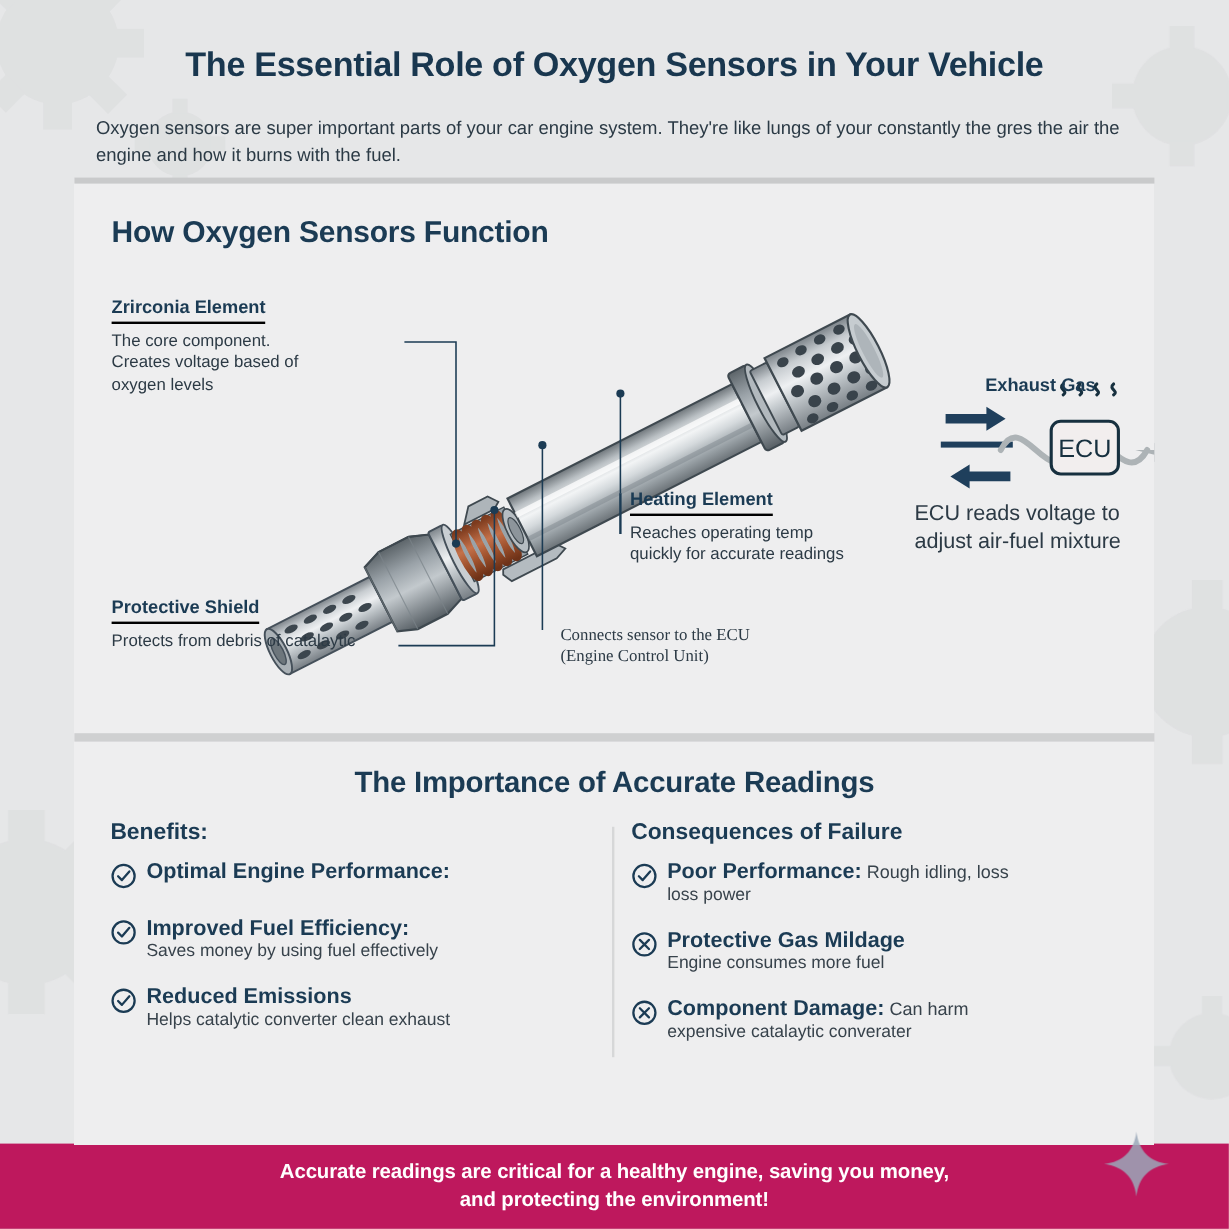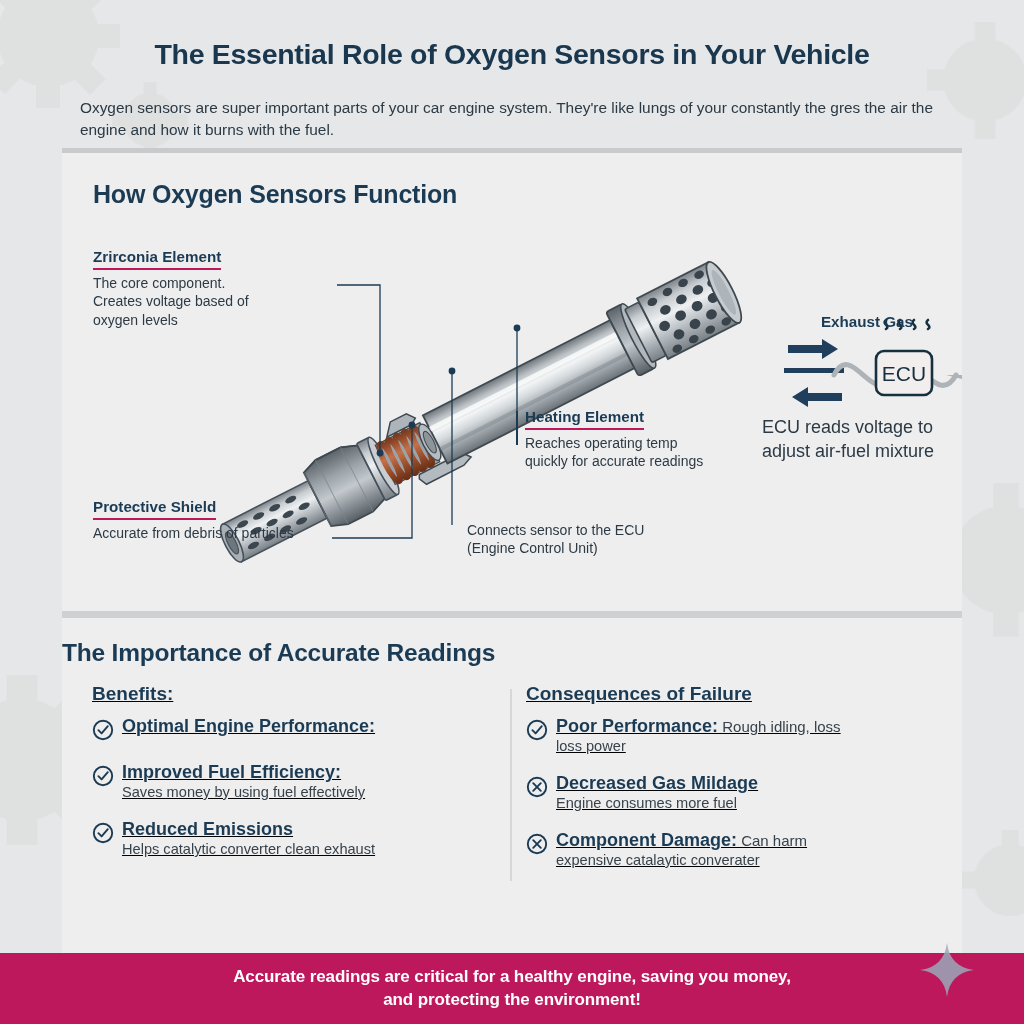--- a/index.html
+++ b/index.html
@@ -42,47 +42,47 @@
   
   .diagram-section { position:absolute; left:62px; top:153px; width:900px; height:458px; z-index:2; }
   .section-title {
     position:absolute; left:31px; top:27px;
     font-size:25px; font-weight:bold; color:#1b3b54; letter-spacing:-0.2px;
   }
 
   .cal { position:absolute; z-index:6; }
   .cal-head {
     font-size:15.2px; font-weight:bold; color:#1b3b54;
-    border-bottom:2px solid #be185d; padding-bottom:3px; display:inline-block;
+    border-bottom:2px solid #000000; padding-bottom:3px; display:inline-block;
   }
   .cal-body { font-size:14px; color:#2c3a45; line-height:1.32; margin-top:4px; }
 
   .zirconia { left:31px; top:95px; width:275px; }
   .shield   { left:31px; top:345px; width:330px; }
   .heating  { left:463px; top:255px; width:250px; }
   .ecu-note { left:405px; top:368px; width:260px; }
-  .ecu-note .cal-body { margin-top:0; }
+  .ecu-note .cal-body { margin-top:0;font-family:Liberation Serif, serif; }
   .exhaust-title {
     position:absolute; left:715px; top:160px; width:180px; text-align:center;
     font-size:15.2px; font-weight:bold; color:#1b3b54; z-index:6;
   }
   .ecu-caption {
     position:absolute; left:700px; top:262px; width:200px;
     font-size:18px; color:#2c3a45; line-height:1.34; z-index:6;
   }
 
   .art { position:absolute; left:0; top:0; width:900px; height:458px; z-index:4; }
 
   
   .imp-section { position:absolute; left:62px; top:618px; width:900px; height:335px; z-index:2; }
   .imp-title {
-    text-align:left; font-size:24.5px; font-weight:bold; color:#1b3b54;
+    text-align:center; font-size:24.5px; font-weight:bold; color:#1b3b54;
     padding-top:21px; letter-spacing:-0.2px;
   }
-  .cols { display:flex; margin-top:16px; padding:0 30px; position:relative;text-decoration:underline; }
+  .cols { display:flex; margin-top:16px; padding:0 30px; position:relative; }
   .col { width:420px; }
   .col.right { margin-left:28px; }
   .col-head { font-size:19px; font-weight:bold; color:#1b3b54; margin-bottom:11px; }
   .v-divider {
     position:absolute; left:448px; top:6px; width:2px; height:192px; background:#d6d7d8;
   }
   .item { display:flex; margin-bottom:17px; }
   .ico { width:30px; flex:0 0 30px; padding-top:3px; }
   .itxt { flex:1; }
   .itxt .bold { font-size:18px; font-weight:bold; color:#1b3b54; }
@@ -350,21 +350,21 @@
 
   <div class="cal zirconia">
     <div class="cal-head">Zrirconia Element</div>
     <div class="cal-body" style="white-space:pre-line">The core component.
 Creates voltage based of
 oxygen levels</div>
   </div>
 
   <div class="cal shield">
     <div class="cal-head">Protective Shield</div>
-    <div class="cal-body" style="white-space:pre-line">Accurate from debris of particles</div>
+    <div class="cal-body" style="white-space:pre-line">Protects from debris of catalaytic</div>
   </div>
 
   <div class="cal heating">
     <div class="cal-head">Heating Element</div>
     <div class="cal-body" style="white-space:pre-line">Reaches operating temp
 quickly for accurate readings</div>
   </div>
 
   <div class="cal ecu-note">
     <div class="cal-body" style="white-space:pre-line">Connects sensor to the ECU
@@ -443,21 +443,21 @@
       </div>
 
       <div class="item">
         <div class="ico">
           <svg width="22" height="22" viewBox="0 0 22 22">
               <circle cx="11" cy="11" r="9.2" fill="none" stroke="#1b3b54" stroke-width="1.9"></circle>
               <path d="M7.2,7.2 L14.8,14.8 M14.8,7.2 L7.2,14.8" fill="none" stroke="#1b3b54" stroke-width="1.9" stroke-linecap="round"></path>
             </svg>
         </div>
         <div class="itxt">
-          <div><span class="bold">Decreased Gas Mildage</span><span class="rest"></span></div>
+          <div><span class="bold">Protective Gas Mildage</span><span class="rest"></span></div>
           <div class="sub">Engine consumes more fuel</div>
         </div>
       </div>
 
       <div class="item">
         <div class="ico">
           <svg width="22" height="22" viewBox="0 0 22 22">
               <circle cx="11" cy="11" r="9.2" fill="none" stroke="#1b3b54" stroke-width="1.9"></circle>
               <path d="M7.2,7.2 L14.8,14.8 M14.8,7.2 L7.2,14.8" fill="none" stroke="#1b3b54" stroke-width="1.9" stroke-linecap="round"></path>
             </svg>

